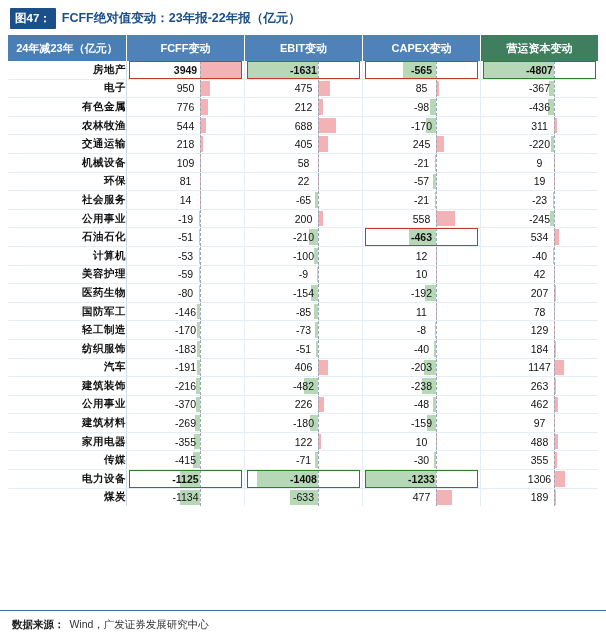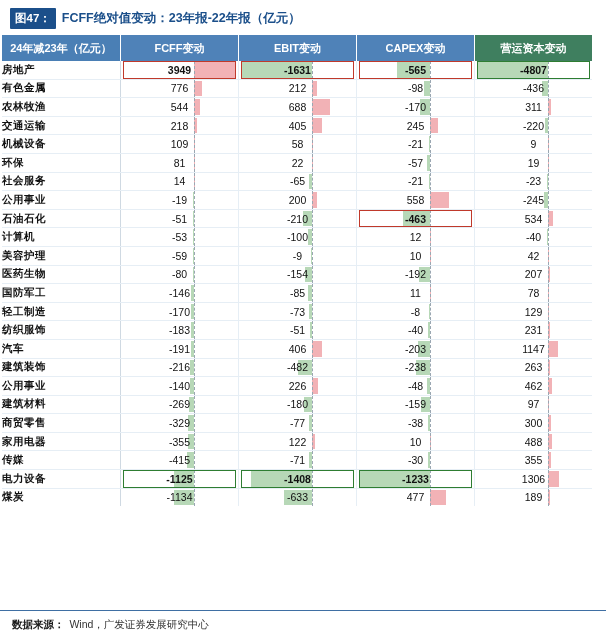--- a/index.html
+++ b/index.html
@@ -22,21 +22,21 @@
     font-size:11.5px;font-weight:bold;
     padding:3px 5px;border-radius:1px;
     margin-right:6px;white-space:nowrap;
   }
   .title-text{
     font-size:12.5px;font-weight:bold;color:#1b4f8a;
     white-space:nowrap;
   }
 
   
-  .table-wrap{padding:0 2px;}
+  .table-wrap{padding:0 8px;}
   table.matrix{
     border-collapse:collapse;
     width:586px;
     table-layout:fixed;
   }
   table.matrix th,table.matrix td{
     padding:0;margin:0;
   }
   thead th{
     color:#ffffff;font-size:11px;font-weight:bold;
@@ -49,21 +49,21 @@
   thead th.h3{background:#4f82b8;width:117px;}
   thead th.h4{background:#3f7f5f;width:117px;border-right:none;}
 
   tbody td{
     height:17.6px;font-size:10.5px;
     border-bottom:1px solid #e6eef5;
     vertical-align:middle;
   }
   tbody tr:last-child td{border-bottom:none;}
   td.label{
-    text-align:left;font-weight:bold;color:#111;
+    text-align:right;font-weight:bold;color:#111;
     border-right:1px solid #cfd9e2;
     letter-spacing:0.5px;
   }
   td.cell{
     position:relative;
     border-right:1px solid #e6eef5;
     overflow:hidden;
   }
   td.cell:last-child{border-right:none;}
   .bar{
@@ -141,20 +141,43 @@
               <span class="hlbox"></span>
             </td>
             <td class="cell hl">
               <span class="zeroline" style="left: 73px;"></span>
               <span class="bar neg" style="left: 2px; width: 71px;"></span>
               <span class="val">-4807</span>
               <span class="hlbox green"></span>
             </td>
           </tr>
           <tr>
+            <td class="label">电子</td>
+            <td class="cell">
+              <span class="zeroline" style="left: 73px;"></span>
+              <span class="bar pos" style="left: 73px; width: 10px;"></span>
+              <span class="val">950</span>
+            </td>
+            <td class="cell">
+              <span class="zeroline" style="left: 73px;"></span>
+              <span class="bar pos" style="left: 73px; width: 12px;"></span>
+              <span class="val">475</span>
+            </td>
+            <td class="cell">
+              <span class="zeroline" style="left: 73px;"></span>
+              <span class="bar pos" style="left: 73px; width: 3px;"></span>
+              <span class="val">85</span>
+            </td>
+            <td class="cell">
+              <span class="zeroline" style="left: 73px;"></span>
+              <span class="bar neg" style="left: 68px; width: 5px;"></span>
+              <span class="val">-367</span>
+            </td>
+          </tr>
+          <tr>
             <td class="label">有色金属</td>
             <td class="cell">
               <span class="zeroline" style="left: 73px;"></span>
               <span class="bar pos" style="left: 73px; width: 8px;"></span>
               <span class="val">776</span>
             </td>
             <td class="cell">
               <span class="zeroline" style="left: 73px;"></span>
               <span class="bar pos" style="left: 73px; width: 5px;"></span>
               <span class="val">212</span>
@@ -460,21 +483,21 @@
               <span class="val">-51</span>
             </td>
             <td class="cell">
               <span class="zeroline" style="left: 73px;"></span>
               <span class="bar neg" style="left: 71px; width: 2px;"></span>
               <span class="val">-40</span>
             </td>
             <td class="cell">
               <span class="zeroline" style="left: 73px;"></span>
               <span class="bar pos" style="left: 73px; width: 2px;"></span>
-              <span class="val">231</span>
+              <span class="val">184</span>
             </td>
           </tr>
           <tr>
             <td class="label">汽车</td>
             <td class="cell">
               <span class="zeroline" style="left: 73px;"></span>
               <span class="bar neg" style="left: 70px; width: 3px;"></span>
               <span class="val">-191</span>
             </td>
             <td class="cell">
@@ -514,21 +537,21 @@
               <span class="zeroline" style="left: 73px;"></span>
               <span class="bar pos" style="left: 73px; width: 2px;"></span>
               <span class="val">263</span>
             </td>
           </tr>
           <tr>
             <td class="label">公用事业</td>
             <td class="cell">
               <span class="zeroline" style="left: 73px;"></span>
               <span class="bar neg" style="left: 69px; width: 4px;"></span>
-              <span class="val">-140</span>
+              <span class="val">-370</span>
             </td>
             <td class="cell">
               <span class="zeroline" style="left: 73px;"></span>
               <span class="bar pos" style="left: 73px; width: 6px;"></span>
               <span class="val">226</span>
             </td>
             <td class="cell">
               <span class="zeroline" style="left: 73px;"></span>
               <span class="bar neg" style="left: 70px; width: 3px;"></span>
               <span class="val">-48</span>
@@ -553,43 +576,20 @@
             </td>
             <td class="cell">
               <span class="zeroline" style="left: 73px;"></span>
               <span class="bar neg" style="left: 64px; width: 9px;"></span>
               <span class="val">-159</span>
             </td>
             <td class="cell">
               <span class="zeroline" style="left: 73px;"></span>
               <span class="bar pos" style="left: 73px; width: 1px;"></span>
               <span class="val">97</span>
-            </td>
-          </tr>
-          <tr>
-            <td class="label">商贸零售</td>
-            <td class="cell">
-              <span class="zeroline" style="left: 73px;"></span>
-              <span class="bar neg" style="left: 67px; width: 6px;"></span>
-              <span class="val">-329</span>
-            </td>
-            <td class="cell">
-              <span class="zeroline" style="left: 73px;"></span>
-              <span class="bar neg" style="left: 70px; width: 3px;"></span>
-              <span class="val">-77</span>
-            </td>
-            <td class="cell">
-              <span class="zeroline" style="left: 73px;"></span>
-              <span class="bar neg" style="left: 71px; width: 2px;"></span>
-              <span class="val">-38</span>
-            </td>
-            <td class="cell">
-              <span class="zeroline" style="left: 73px;"></span>
-              <span class="bar pos" style="left: 73px; width: 3px;"></span>
-              <span class="val">300</span>
             </td>
           </tr>
           <tr>
             <td class="label">家用电器</td>
             <td class="cell">
               <span class="zeroline" style="left: 73px;"></span>
               <span class="bar neg" style="left: 67px; width: 6px;"></span>
               <span class="val">-355</span>
             </td>
             <td class="cell">

